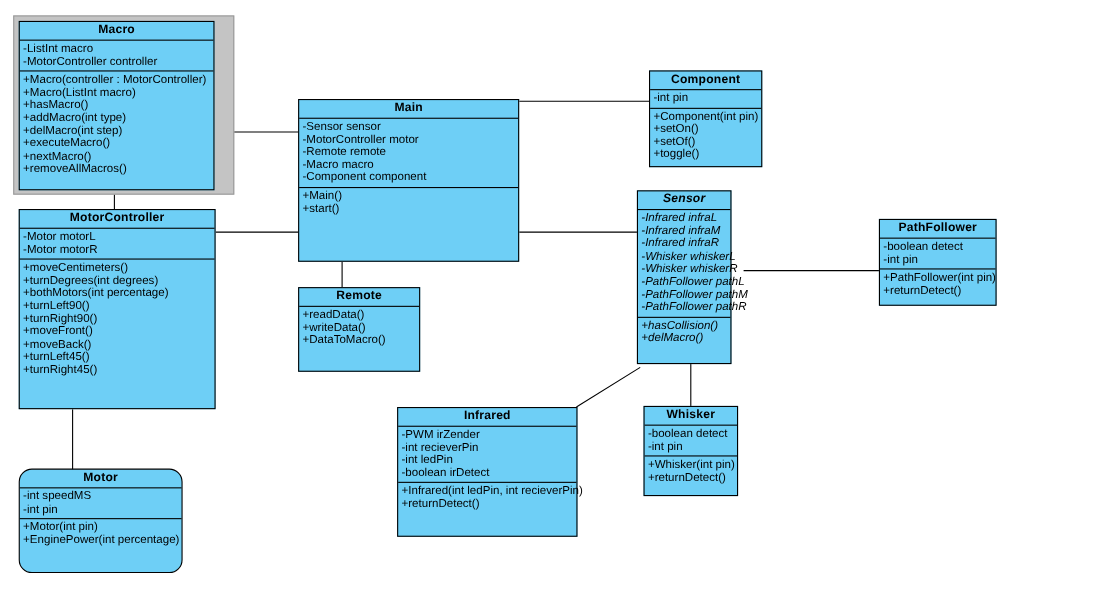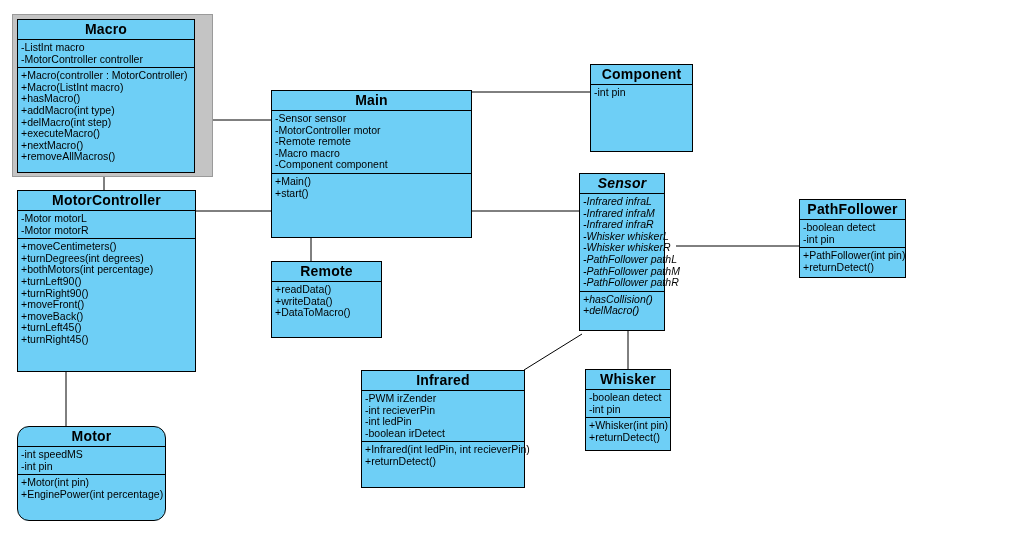--- a/index.html
+++ b/index.html
@@ -36,21 +36,21 @@
     position: absolute;
     box-sizing: border-box;
     background: #c4c4c4;
     border: 1px solid #9a9a9a;
     z-index: 2;
   }
   .uml .title {
     box-sizing: border-box;
     text-align: center;
     font-weight: bold;
-    font-size: 14px;
+    font-size: 11px;
     padding: 2px 2px 3px 2px;
     border-bottom: 1px solid #000000;
     letter-spacing: 0.2px;
   }
   .uml .compartment {
     box-sizing: border-box;
     padding: 2px 2px 2px 2px;
   }
   .uml .compartment + .compartment {
     border-top: 1px solid #000000;
@@ -167,20 +167,26 @@
       <div class="member">+writeData()</div>
       <div class="member">+DataToMacro()</div>
     </div>
   </div>
 
   <div class="uml col" style="left:590px; top:64px; width:103px; height:88px;">
     <div class="title">Component</div>
     <div class="compartment">
       <div class="member">-int pin</div>
     </div>
+    <div class="compartment flex-fill">
+      <div class="member">+Component(int pin)</div>
+      <div class="member">+setOn()</div>
+      <div class="member">+setOf()</div>
+      <div class="member">+toggle()</div>
+    </div>
   </div>
 
   <div class="uml col" style="left:579px; top:173px; width:86px; height:158px;font-style:italic;">
     <div class="title">Sensor</div>
     <div class="compartment">
       <div class="member">-Infrared infraL</div>
       <div class="member">-Infrared infraM</div>
       <div class="member">-Infrared infraR</div>
       <div class="member">-Whisker whiskerL</div>
       <div class="member">-Whisker whiskerR</div>

